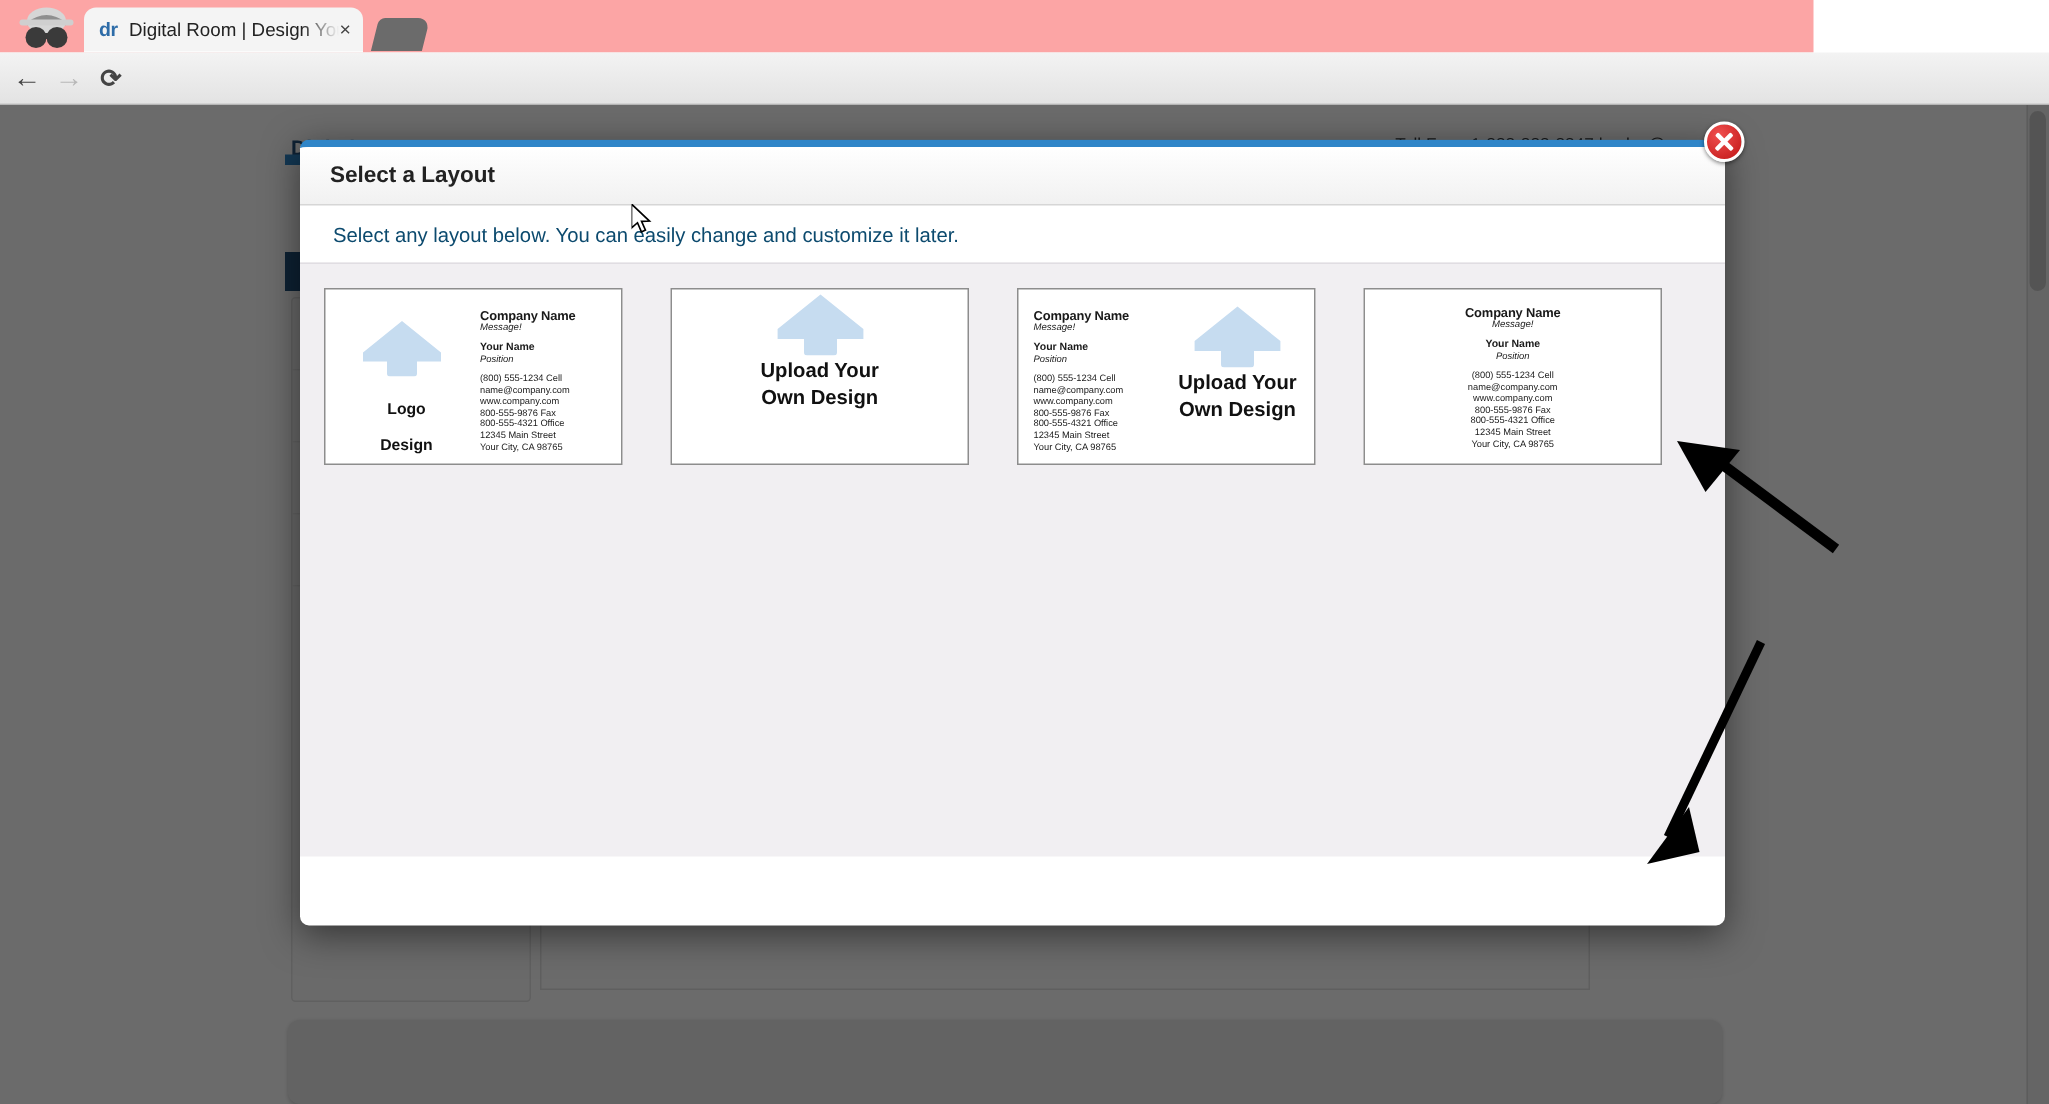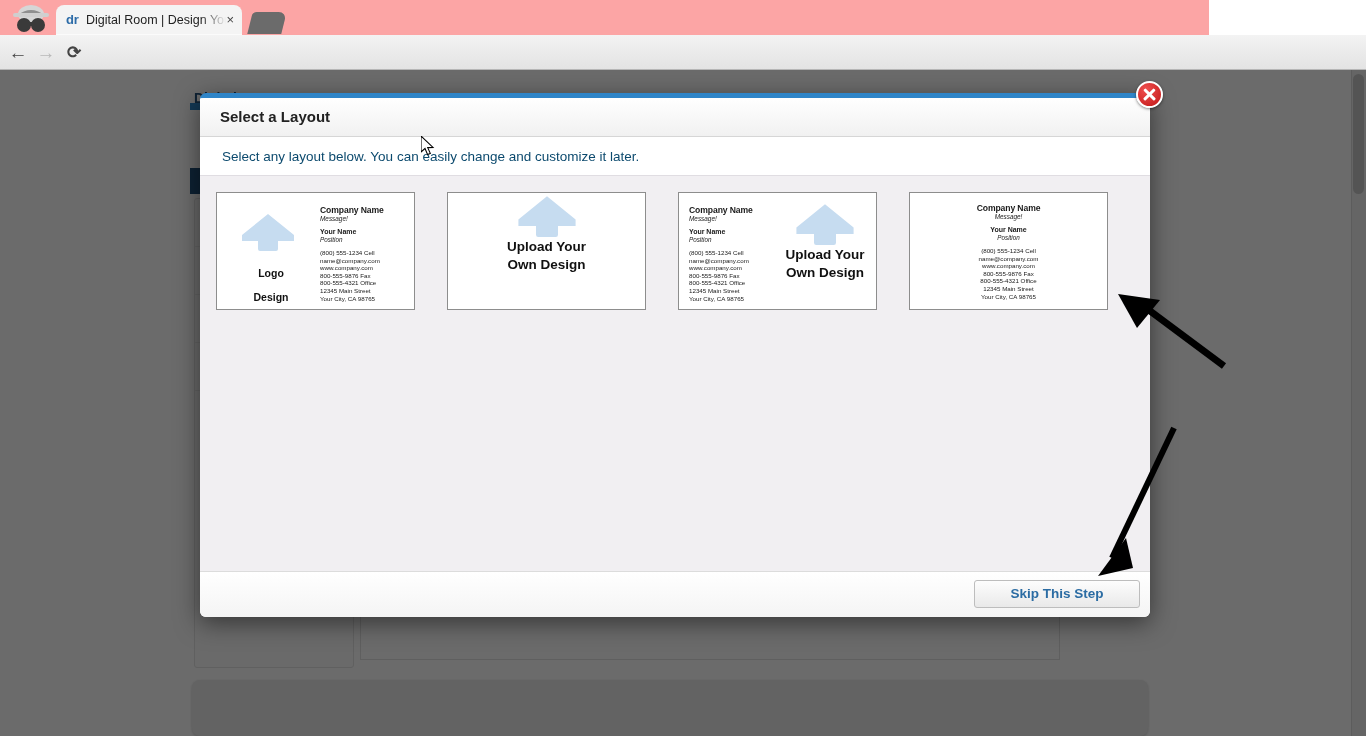--- a/index.html
+++ b/index.html
@@ -436,23 +436,20 @@
             <span>800-555-4321 Office</span>
             <span>12345 Main Street</span>
             <span>Your City, CA 98765</span>
           </span>
         </div>
       </div>
 
     </div>
   </div>
 
-  <div id="modal-footer">
-    <div id="btn-skip">Skip This Step</div>
-  </div>
 </div>
 
 <div id="modal-close">
   <div class="x1"></div>
     <div class="x2"></div>
 </div>
 
 <div id="annotations">
   <svg width="1366" height="736">
     <g>

